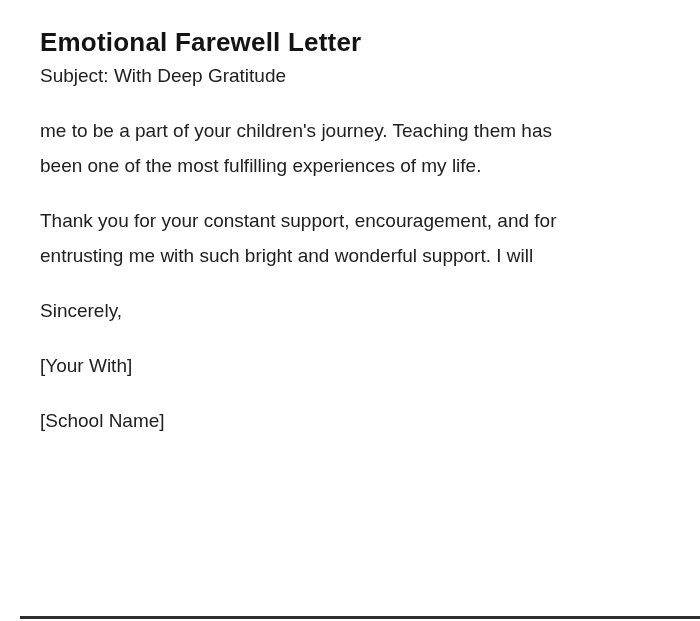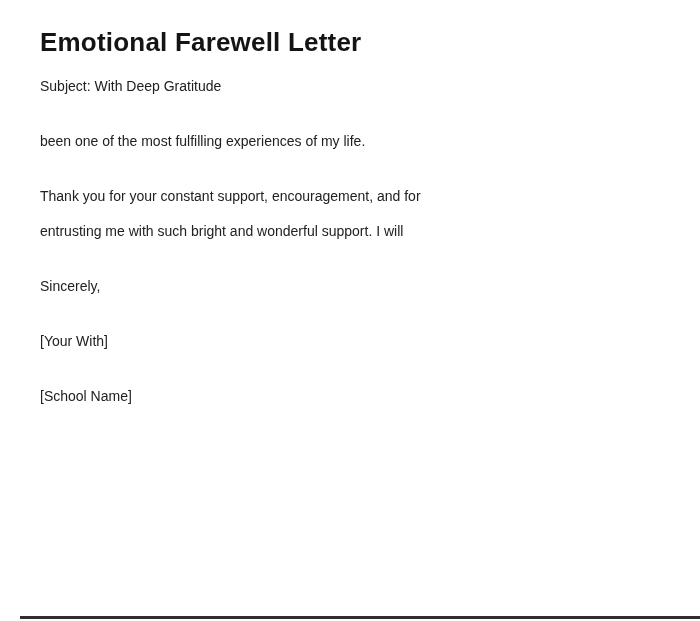--- a/index.html
+++ b/index.html
@@ -16,24 +16,24 @@
     height: 621px;
     background: #ffffff;
     padding: 26px 58px 0 40px;
   }
   .doc-title {
     font-size: 26px;
     line-height: 32px;
     font-weight: 700;
     color: #141414;
     letter-spacing: 0.2px;
-    margin-bottom: 11px;
+    margin-bottom: 0;
   }
   .para {
-    font-size: 14px;
+    font-size: 19px;
     line-height: 35px;
     color: #212121;
     margin-bottom: 20px;
     max-width: 596px;
   }
   .para .line { display: block; }
   .bottom-rule {
     position: absolute;
     left: 20px;
     right: 0;
@@ -46,20 +46,21 @@
 <body>
 
 <div class="page">
 
   <h1 class="doc-title">Emotional Farewell Letter</h1>
 
   <div class="para">Subject: With Deep Gratitude</div>
 
 
   <div class="para">
+    <span class="line">me to be a part of your children's journey. Teaching them has</span>
     <span class="line">been one of the most fulfilling experiences of my life.</span>
   </div>
 
   <div class="para">
     <span class="line">Thank you for your constant support, encouragement, and for</span>
     <span class="line">entrusting me with such bright and wonderful support. I will</span>
   </div>
 
   <div class="para">Sincerely,</div>
 

